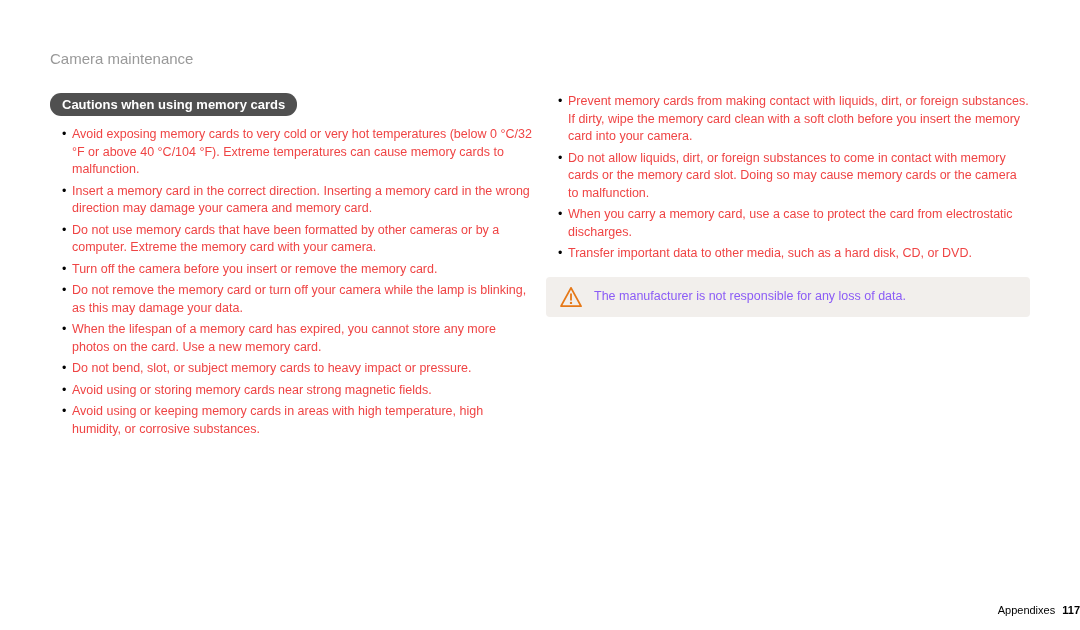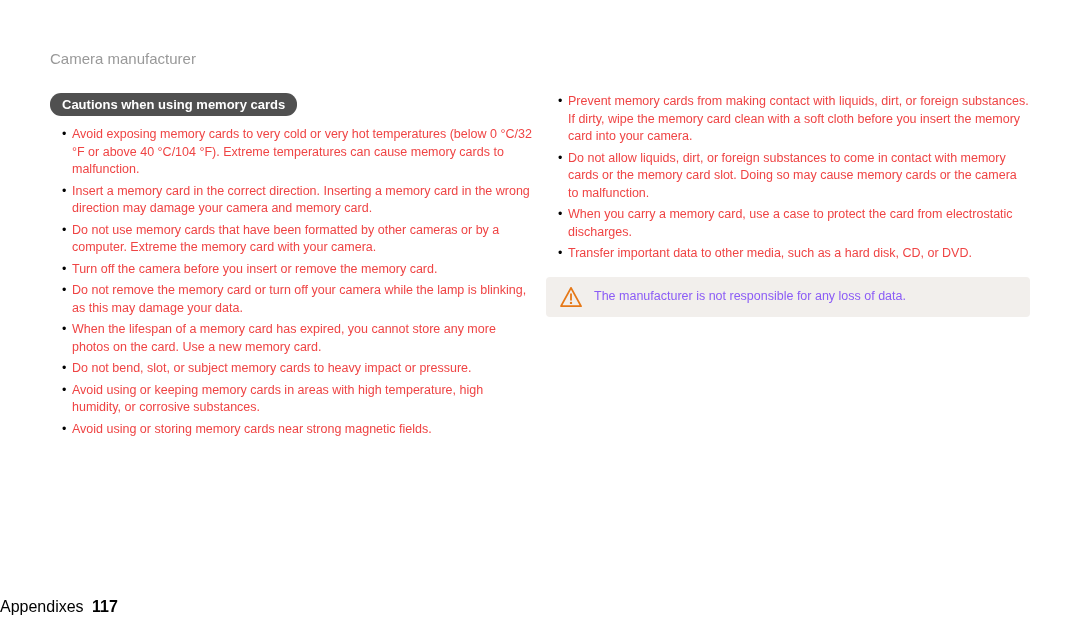--- a/index.html
+++ b/index.html
@@ -81,54 +81,54 @@
   .warning-icon-svg {
     width: 22px;
     height: 20px;
     display: block;
   }
   .footer {
     position: absolute;
     bottom: 14px;
     left: 0;
     width: 100%;
-    text-align: left;
-    font-size: 16px;
+    text-align: right;
+    font-size: 11px;
     color: #000000;
     margin-top: 24px;
   }
   .footer .section-name {
     color: #000000;
     font-weight: 400;
   }
   .footer .page-num {
     font-weight: 700;
     margin-left: 4px;
   }
 </style>
 </head>
 <body>
 
 <div class="page">
 
-  <div class="header-title">Camera manufacturer</div>
+  <div class="header-title">Camera maintenance</div>
 
   <div class="columns">
     <div class="col">
       <div class="section-heading">Cautions when using memory cards</div>
       <ul class="bullet-list">
         <li>Avoid exposing memory cards to very cold or very hot temperatures (below 0 °C/32 °F or above 40 °C/104 °F). Extreme temperatures can cause memory cards to malfunction.</li>
         <li>Insert a memory card in the correct direction. Inserting a memory card in the wrong direction may damage your camera and memory card.</li>
         <li>Do not use memory cards that have been formatted by other cameras or by a computer. Extreme the memory card with your camera.</li>
         <li>Turn off the camera before you insert or remove the memory card.</li>
         <li>Do not remove the memory card or turn off your camera while the lamp is blinking, as this may damage your data.</li>
         <li>When the lifespan of a memory card has expired, you cannot store any more photos on the card. Use a new memory card.</li>
         <li>Do not bend, slot, or subject memory cards to heavy impact or pressure.</li>
+        <li>Avoid using or storing memory cards near strong magnetic fields.</li>
         <li>Avoid using or keeping memory cards in areas with high temperature, high humidity, or corrosive substances.</li>
-        <li>Avoid using or storing memory cards near strong magnetic fields.</li>
       </ul>
     </div>
 
     <div class="col">
       <ul class="bullet-list">
         <li>Prevent memory cards from making contact with liquids, dirt, or foreign substances. If dirty, wipe the memory card clean with a soft cloth before you insert the memory card into your camera.</li>
         <li>Do not allow liquids, dirt, or foreign substances to come in contact with memory cards or the memory card slot. Doing so may cause memory cards or the camera to malfunction.</li>
         <li>When you carry a memory card, use a case to protect the card from electrostatic discharges.</li>
         <li>Transfer important data to other media, such as a hard disk, CD, or DVD.</li>
       </ul>

